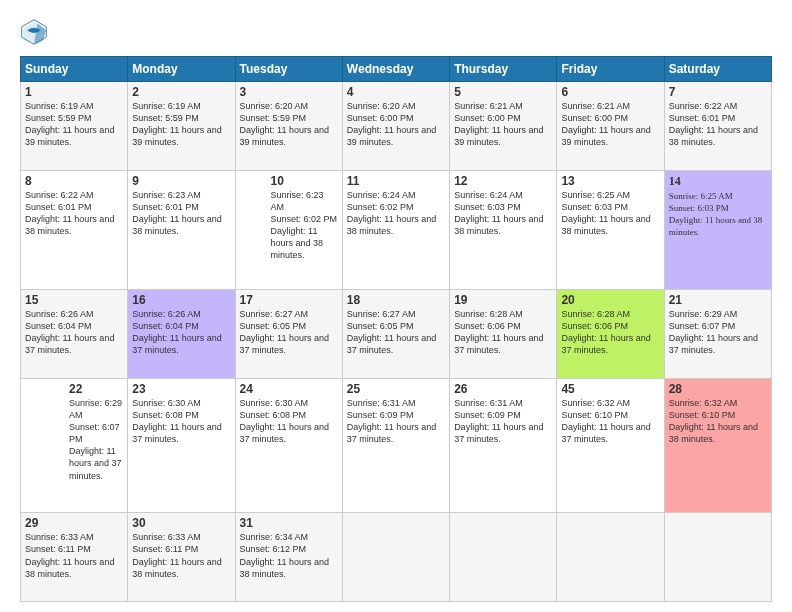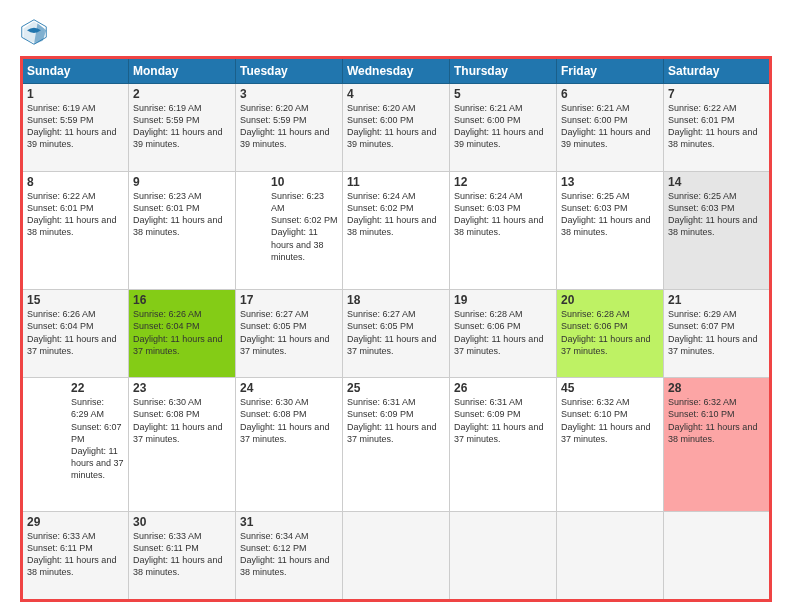--- a/index.html
+++ b/index.html
@@ -55,21 +55,21 @@
       font-size: 28px;
       font-weight: bold;
       color: #333;
     }
     .title-block .location {
       font-size: 14px;
       color: #555;
     }
     .calendar {
       flex: 1;
-      border: 3px solid #ef4444;
+      border: 1px solid #ef4444;
       border-collapse: collapse;
       width: 100%;
       table-layout: fixed;
     }
     .calendar th {
       background: #2176ae;
       color: #fff;
       font-size: 12px;
       font-weight: bold;
       padding: 5px 4px;
@@ -150,25 +150,25 @@
           <td style="background: rgb(245, 245, 245);"><span class="day-num">6</span><span class="cell-text">Sunrise: 6:21 AM<br>Sunset: 6:00 PM<br>Daylight: 11 hours and 39 minutes.</span></td>
           <td style="background: rgb(245, 245, 245);"><span class="day-num">7</span><span class="cell-text">Sunrise: 6:22 AM<br>Sunset: 6:01 PM<br>Daylight: 11 hours and 38 minutes.</span></td>
         </tr>
         <tr>
           <td style="background: rgb(255, 255, 255);"><span class="day-num">8</span><span class="cell-text">Sunrise: 6:22 AM<br>Sunset: 6:01 PM<br>Daylight: 11 hours and 38 minutes.</span></td>
           <td style="background: rgb(255, 255, 255);"><span class="day-num">9</span><span class="cell-text">Sunrise: 6:23 AM<br>Sunset: 6:01 PM<br>Daylight: 11 hours and 38 minutes.</span></td>
           <td style="background: rgb(255, 255, 255); padding-left: 35px;"><span class="day-num">10</span><span class="cell-text">Sunrise: 6:23 AM<br>Sunset: 6:02 PM<br>Daylight: 11 hours and 38 minutes.</span></td>
           <td style="background: rgb(255, 255, 255);"><span class="day-num">11</span><span class="cell-text">Sunrise: 6:24 AM<br>Sunset: 6:02 PM<br>Daylight: 11 hours and 38 minutes.</span></td>
           <td style="background: rgb(255, 255, 255);"><span class="day-num">12</span><span class="cell-text">Sunrise: 6:24 AM<br>Sunset: 6:03 PM<br>Daylight: 11 hours and 38 minutes.</span></td>
           <td style="background: rgb(255, 255, 255);"><span class="day-num">13</span><span class="cell-text">Sunrise: 6:25 AM<br>Sunset: 6:03 PM<br>Daylight: 11 hours and 38 minutes.</span></td>
-          <td style="background: #e5e5e5;"><span class="day-num">14</span><span class="cell-text">Sunrise: 6:25 AM<br>Sunset: 6:03 PM<br>Daylight: 11 hours and 38 minutes.</span></td>
+          <td style="background: #c4b5fd; font-family: Liberation Serif, serif;"><span class="day-num">14</span><span class="cell-text">Sunrise: 6:25 AM<br>Sunset: 6:03 PM<br>Daylight: 11 hours and 38 minutes.</span></td>
         </tr>
         <tr>
           <td style="background: rgb(245, 245, 245);"><span class="day-num">15</span><span class="cell-text">Sunrise: 6:26 AM<br>Sunset: 6:04 PM<br>Daylight: 11 hours and 37 minutes.</span></td>
-          <td style="background: #84cc16;"><span class="day-num">16</span><span class="cell-text">Sunrise: 6:26 AM<br>Sunset: 6:04 PM<br>Daylight: 11 hours and 37 minutes.</span></td>
+          <td style="background: #c4b5fd;"><span class="day-num">16</span><span class="cell-text">Sunrise: 6:26 AM<br>Sunset: 6:04 PM<br>Daylight: 11 hours and 37 minutes.</span></td>
           <td style="background: rgb(245, 245, 245);"><span class="day-num">17</span><span class="cell-text">Sunrise: 6:27 AM<br>Sunset: 6:05 PM<br>Daylight: 11 hours and 37 minutes.</span></td>
           <td style="background: rgb(245, 245, 245);"><span class="day-num">18</span><span class="cell-text">Sunrise: 6:27 AM<br>Sunset: 6:05 PM<br>Daylight: 11 hours and 37 minutes.</span></td>
           <td style="background: rgb(245, 245, 245);"><span class="day-num">19</span><span class="cell-text">Sunrise: 6:28 AM<br>Sunset: 6:06 PM<br>Daylight: 11 hours and 37 minutes.</span></td>
           <td style="background: #bef264;"><span class="day-num">20</span><span class="cell-text">Sunrise: 6:28 AM<br>Sunset: 6:06 PM<br>Daylight: 11 hours and 37 minutes.</span></td>
           <td style="background: rgb(245, 245, 245);"><span class="day-num">21</span><span class="cell-text">Sunrise: 6:29 AM<br>Sunset: 6:07 PM<br>Daylight: 11 hours and 37 minutes.</span></td>
         </tr>
         <tr>
           <td style="background: rgb(255, 255, 255); padding-left: 48px;"><span class="day-num">22</span><span class="cell-text">Sunrise: 6:29 AM<br>Sunset: 6:07 PM<br>Daylight: 11 hours and 37 minutes.</span></td>
           <td style="background: rgb(255, 255, 255);"><span class="day-num">23</span><span class="cell-text">Sunrise: 6:30 AM<br>Sunset: 6:08 PM<br>Daylight: 11 hours and 37 minutes.</span></td>
           <td style="background: rgb(255, 255, 255);"><span class="day-num">24</span><span class="cell-text">Sunrise: 6:30 AM<br>Sunset: 6:08 PM<br>Daylight: 11 hours and 37 minutes.</span></td>

